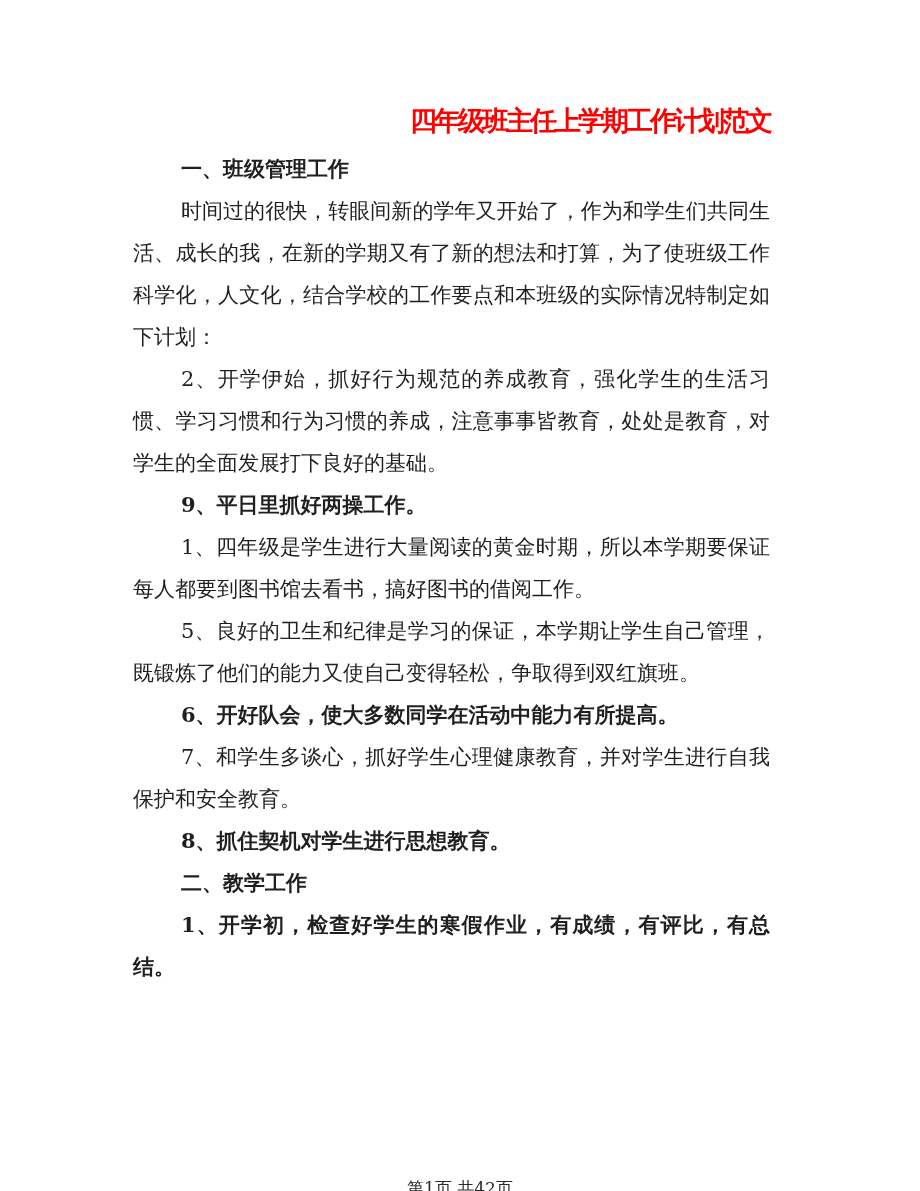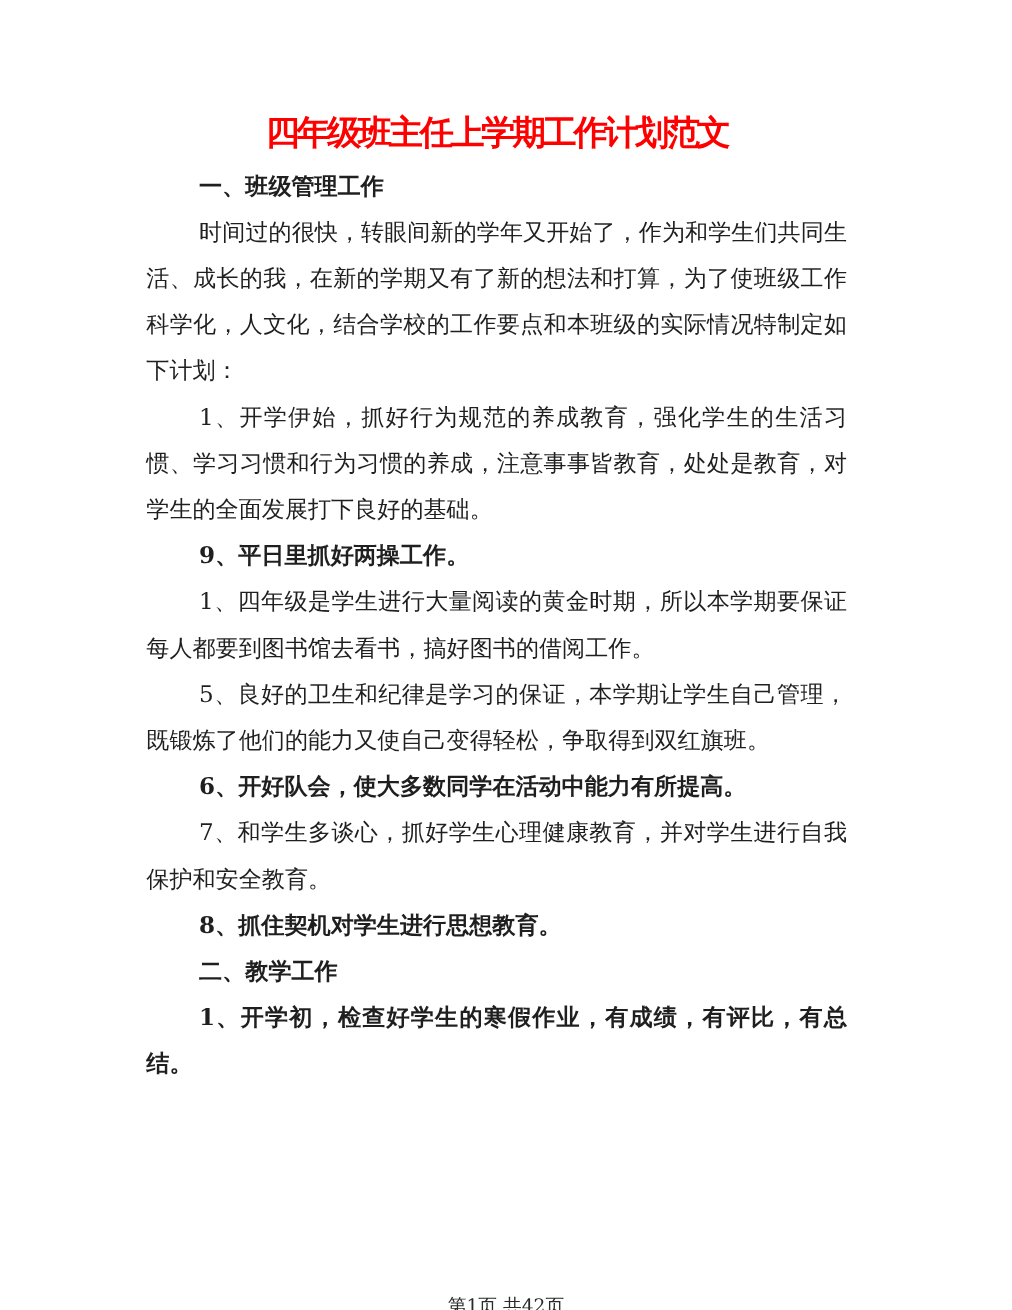--- a/index.html
+++ b/index.html
@@ -17,22 +17,22 @@
     overflow: hidden;
   }
   .doc {
     position: absolute;
     left: 133px;
     top: 100px;
     width: 637px;
   }
   .title {
     margin: 0 0 6px 0;
-    text-align: center;
-    font-size: 31px;
+    text-align: right;
+    font-size: 27px;
     font-weight: bold;
     letter-spacing: -3px;
     line-height: 42px;
     color: #ff0000;
     white-space: nowrap;
   }
   .para {
     margin: 0;
     font-size: 21px;
     line-height: 42px;
@@ -60,21 +60,21 @@
 <body>
 
 <div class="page">
   <div class="doc">
     <h1 class="title">四年级班主任上学期工作计划范文</h1>
 
     <p class="para bold">一、班级管理工作</p>
 
     <p class="para">时间过的很快，转眼间新的学年又开始了，作为和学生们共同生活、成长的我，在新的学期又有了新的想法和打算，为了使班级工作科学化，人文化，结合学校的工作要点和本班级的实际情况特制定如下计划：</p>
 
-    <p class="para">1、开学伊始，抓好行为规范的养成教育，强化学生的生活习惯、学习习惯和行为习惯的养成，注意事事皆教育，处处是教育，对学生的全面发展打下良好的基础。</p>
+    <p class="para">2、开学伊始，抓好行为规范的养成教育，强化学生的生活习惯、学习习惯和行为习惯的养成，注意事事皆教育，处处是教育，对学生的全面发展打下良好的基础。</p>
 
 
     <p class="para bold">9、平日里抓好两操工作。</p>
 
     <p class="para">1、四年级是学生进行大量阅读的黄金时期，所以本学期要保证每人都要到图书馆去看书，搞好图书的借阅工作。</p>
 
     <p class="para">5、良好的卫生和纪律是学习的保证，本学期让学生自己管理，既锻炼了他们的能力又使自己变得轻松，争取得到双红旗班。</p>
 
     <p class="para bold">6、开好队会，使大多数同学在活动中能力有所提高。</p>
 

